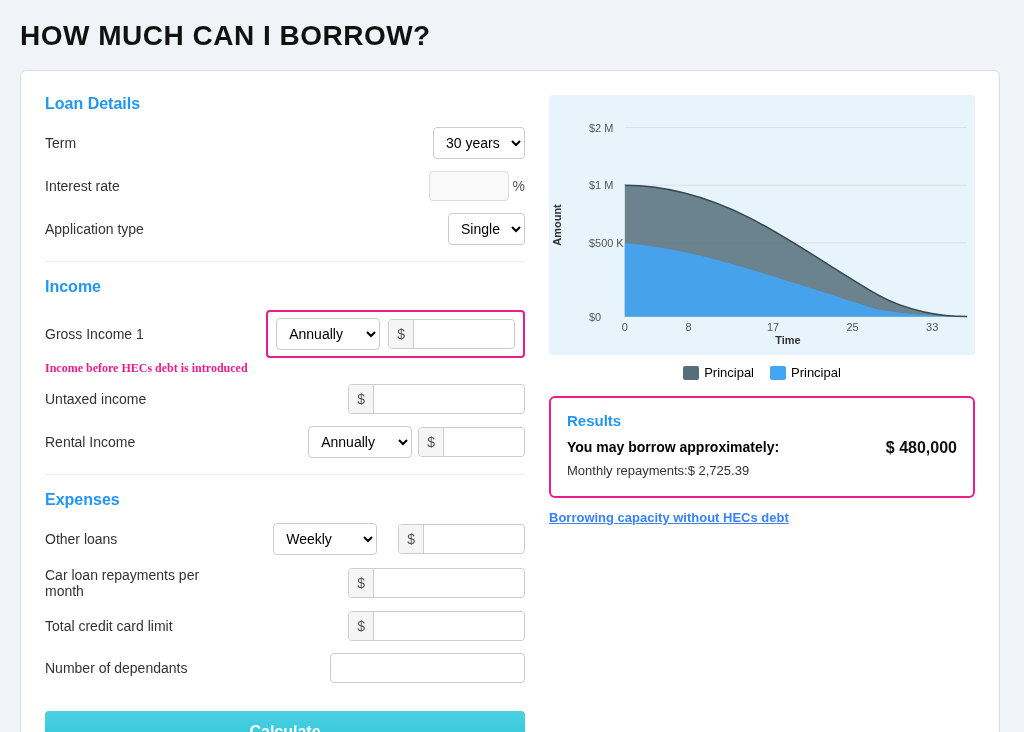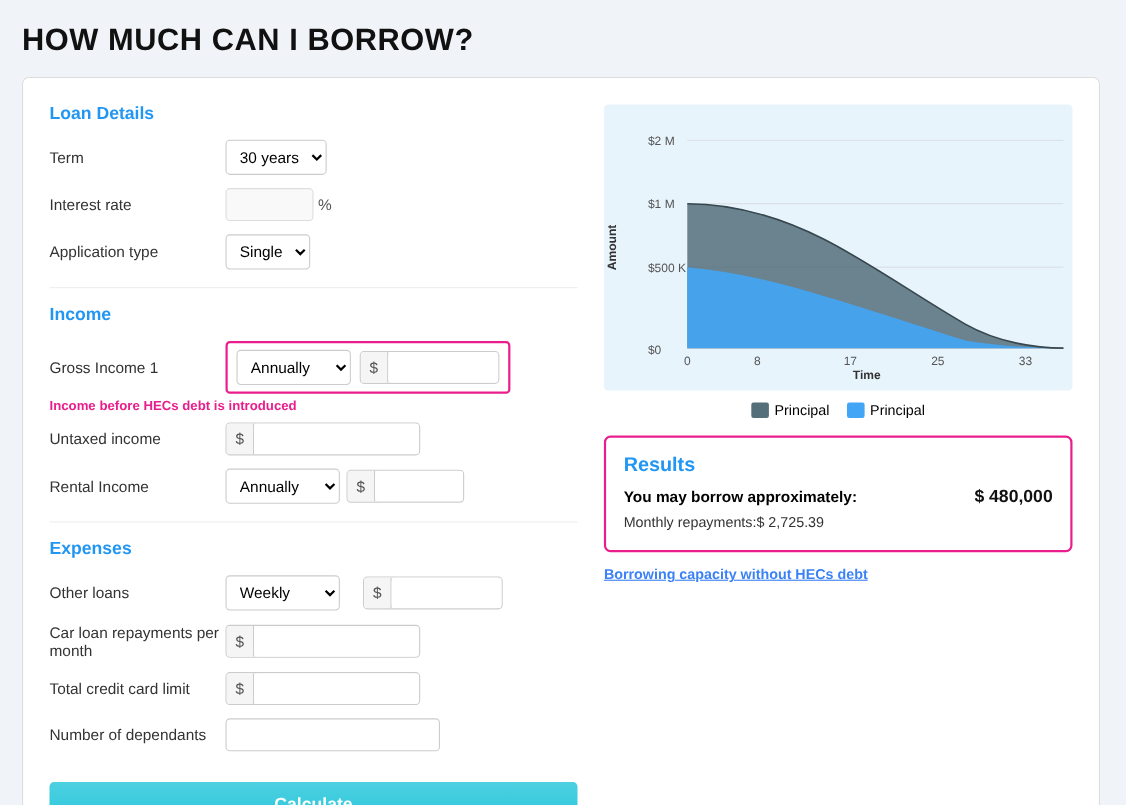--- a/index.html
+++ b/index.html
@@ -45,20 +45,21 @@
       margin-bottom: 12px;
     }
     .form-label {
       flex: 0 0 160px;
       color: #333;
     }
     .form-control {
       flex: 1;
       display: flex;
       align-items: center;
+      justify-content: flex-end;
     }
     select {
       border: 1px solid #ccc;
       border-radius: 4px;
       padding: 6px 8px;
       font-size: 14px;
       background: #fff;
       cursor: pointer;
       appearance: auto;
     }
@@ -127,20 +128,21 @@
     .highlighted-row select {
       border: 1px solid #ccc;
     }
     .tooltip-text {
       color: #e91e8c;
       font-size: 12px;
       font-weight: bold;
       position: absolute;
       bottom: -18px;
       left: 0;
+      font-family: Liberation Serif, serif;
     }
     .gross-income-row {
       position: relative;
       margin-bottom: 26px;
     }
     .calculate-btn {
       background: linear-gradient(to bottom, #4dd0e1, #26c6da);
       border: none;
       border-radius: 4px;
       color: #fff;
@@ -190,21 +192,21 @@
     }
 
     
     .results-box {
       border: 2px solid #e91e8c;
       border-radius: 6px;
       padding: 14px 16px;
       margin-top: 16px;
     }
     .results-title {
-      font-size: 18px;
+      font-size: 15px;
       font-weight: bold;
       color: #2196F3;
       margin-bottom: 10px;
     }
     .results-borrow {
       display: flex;
       justify-content: space-between;
       font-weight: bold;
       font-size: 14px;
       margin-bottom: 6px;

